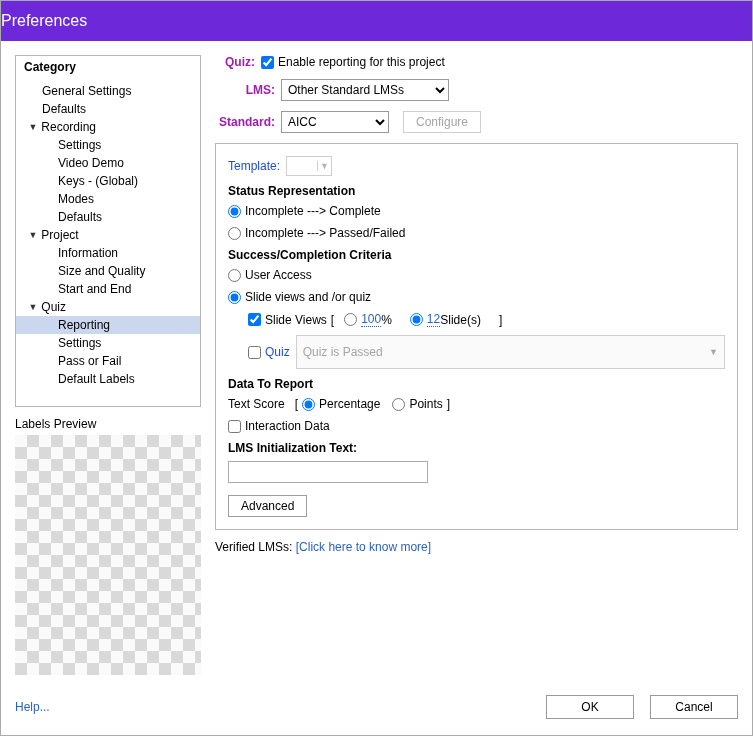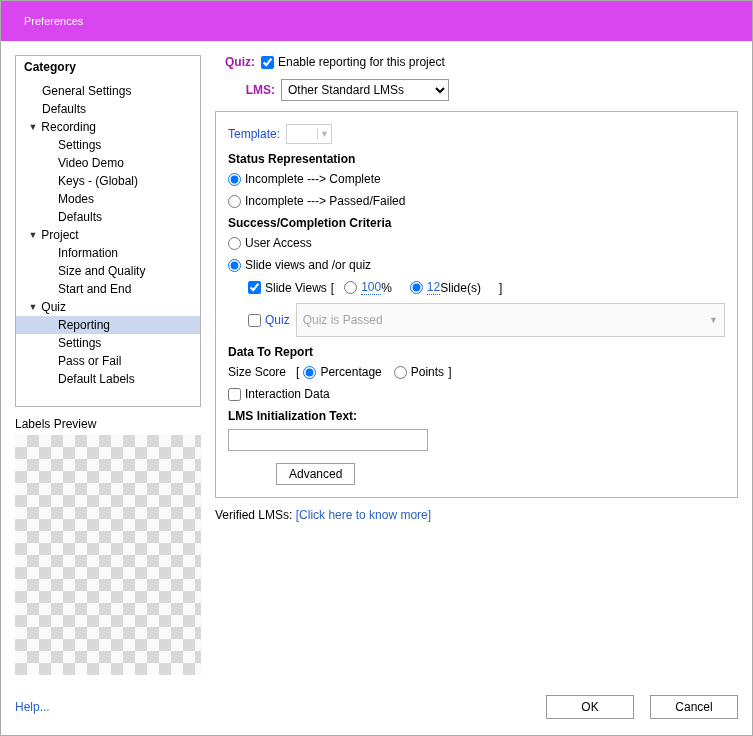--- a/index.html
+++ b/index.html
@@ -1,17 +1,17 @@
 <!DOCTYPE html>
 <html><head>
 <meta charset="utf-8">
 <style>
   * { box-sizing: border-box; font-family: "Segoe UI", Tahoma, sans-serif; font-size: 12px; }
   body { margin:0; padding:0; background:#fff; width:753px; height:736px; overflow:hidden; border:1px solid #aaa; position:relative;}
-  .titlebar { background:#d946ef; color:#fff; height:40px; line-height:40px; padding-left:23px; font-size:11px; font-weight:400;}
+  .titlebar { background:#6d28d9; color:#fff; height:40px; line-height:40px; padding-left:0; font-size:16px; font-weight:400;}
   .content { display:flex; flex-direction:row; position:absolute; top:40px; left:0; right:0; bottom:60px; padding:14px 14px 0 14px;}
   .left-col { width:186px; display:flex; flex-direction:column;}
   .cat-panel { border:1px solid #b5b5b5; padding:0; height:382px;}
   .cat-panel .cat-header { font-weight:bold; padding:4px 8px;}
   .tree { padding:4px 0; }
   .tree-row { height:18px; line-height:18px; white-space:nowrap; cursor:default; user-select:none;}
   .tree-row.selected { background:#cbd7ef; }
   .tree-row .arrow { display:inline-block; width:10px; text-align:center; font-size:9px; color:#333; position:relative; top:-1px;}
   .ind0 { padding-left:26px;}
   .ind1-g { padding-left:12px;}
@@ -91,20 +91,27 @@
       <span class="lbl" style="width:40px">Quiz:</span>
       <input type="checkbox" checked="" style="">
       <span>Enable reporting for this project</span>
     </div>
     <div class="form-row">
       <span class="lbl normal">LMS:</span>
       <select style="width:168px">
         <option>Other Standard LMSs</option>
       </select>
     </div>
+    <div class="form-row">
+      <span class="lbl normal">Standard:</span>
+      <select style="width:108px">
+        <option>AICC</option>
+      </select>
+      <button class="btn disabled" style="margin-left:14px">Configure</button>
+    </div>
 
     <div class="inset-panel">
       <div class="subrow">
         <span class="greyed">Template:</span>
         <span style="width:6px"></span>
         <span class="tmpl-select">
             <span class="dd">▼</span>
           </span>
       </div>
 
@@ -147,41 +154,41 @@
         <input type="checkbox" style="">
         <span class="greyed">Quiz</span>
         <div class="quiz-select">
           <span>Quiz is Passed</span>
           <span class="dd">▼</span>
         </div>
       </div>
 
       <div class="section-title">Data To Report</div>
       <div class="subrow">
-        <span>Size Score</span>
+        <span>Text Score</span>
         <span style="width:10px"></span>
         <span>[</span>
         <span style="width:4px"></span>
         <input type="radio" name="qs" checked="" style="">
         <span>Percentage</span>
         <span style="width:12px"></span>
         <input type="radio" name="qs" style="">
         <span>Points</span>
         <span style="width:4px"></span>
         <span>]</span>
       </div>
       <div class="subrow">
         <input type="checkbox" style="">
         <span>Interaction Data</span>
       </div>
 
       <div class="section-title" style="font-weight:bold">LMS Initialization Text:</div>
       <input id="lms-init-input" class="txt-input" type="text" style="">
 
-      <div class="subrow" style="margin-top:12px; margin-bottom:2px;margin-left:48px;">
+      <div class="subrow" style="margin-top:12px; margin-bottom:2px;">
         <button class="btn">Advanced</button>
       </div>
     </div>
 
     <div class="verified-row">
       <span>Verified LMSs:</span>
       <span> </span>
       <a href="#" style="color:#2a63c2; text-decoration:none;">[Click here to know more]</a>
     </div>
   </div>

